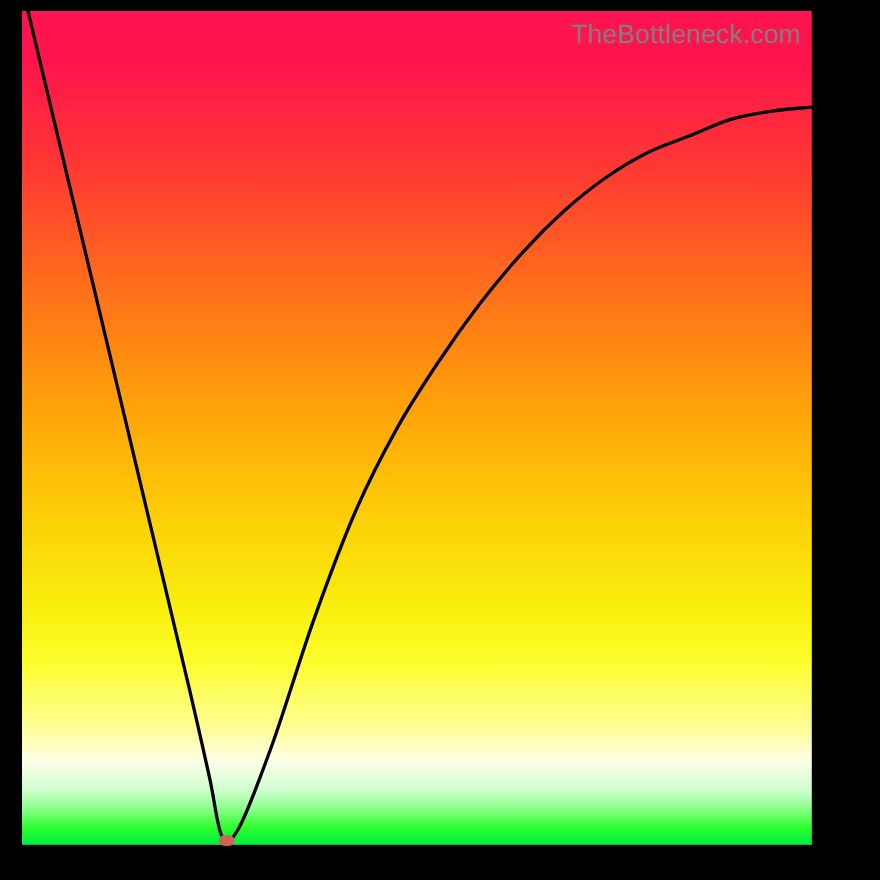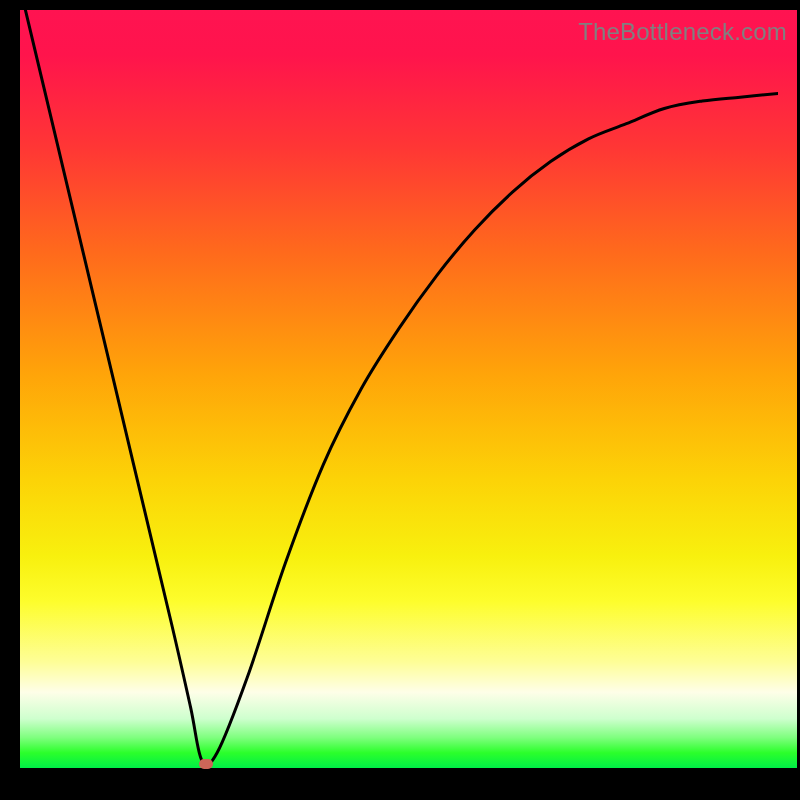--- a/index.html
+++ b/index.html
@@ -16,21 +16,21 @@
     top: 0;
     left: 0;
     width: 800px;
     height: 800px;
     background: #000;
   }
   .plot-area {
     position: absolute;
     top: 10px;
     left: 20px;
-    width: 777px;
+    width: 718px;
     height: 758px;
     background: linear-gradient(
       to bottom,
       #ff1351 0%,
       #ff144c 6%,
       #ff3635 18%,
       #ff6a1c 32%,
       #ffa409 48%,
       #fcd307 62%,
       #f8f00e 72%,

